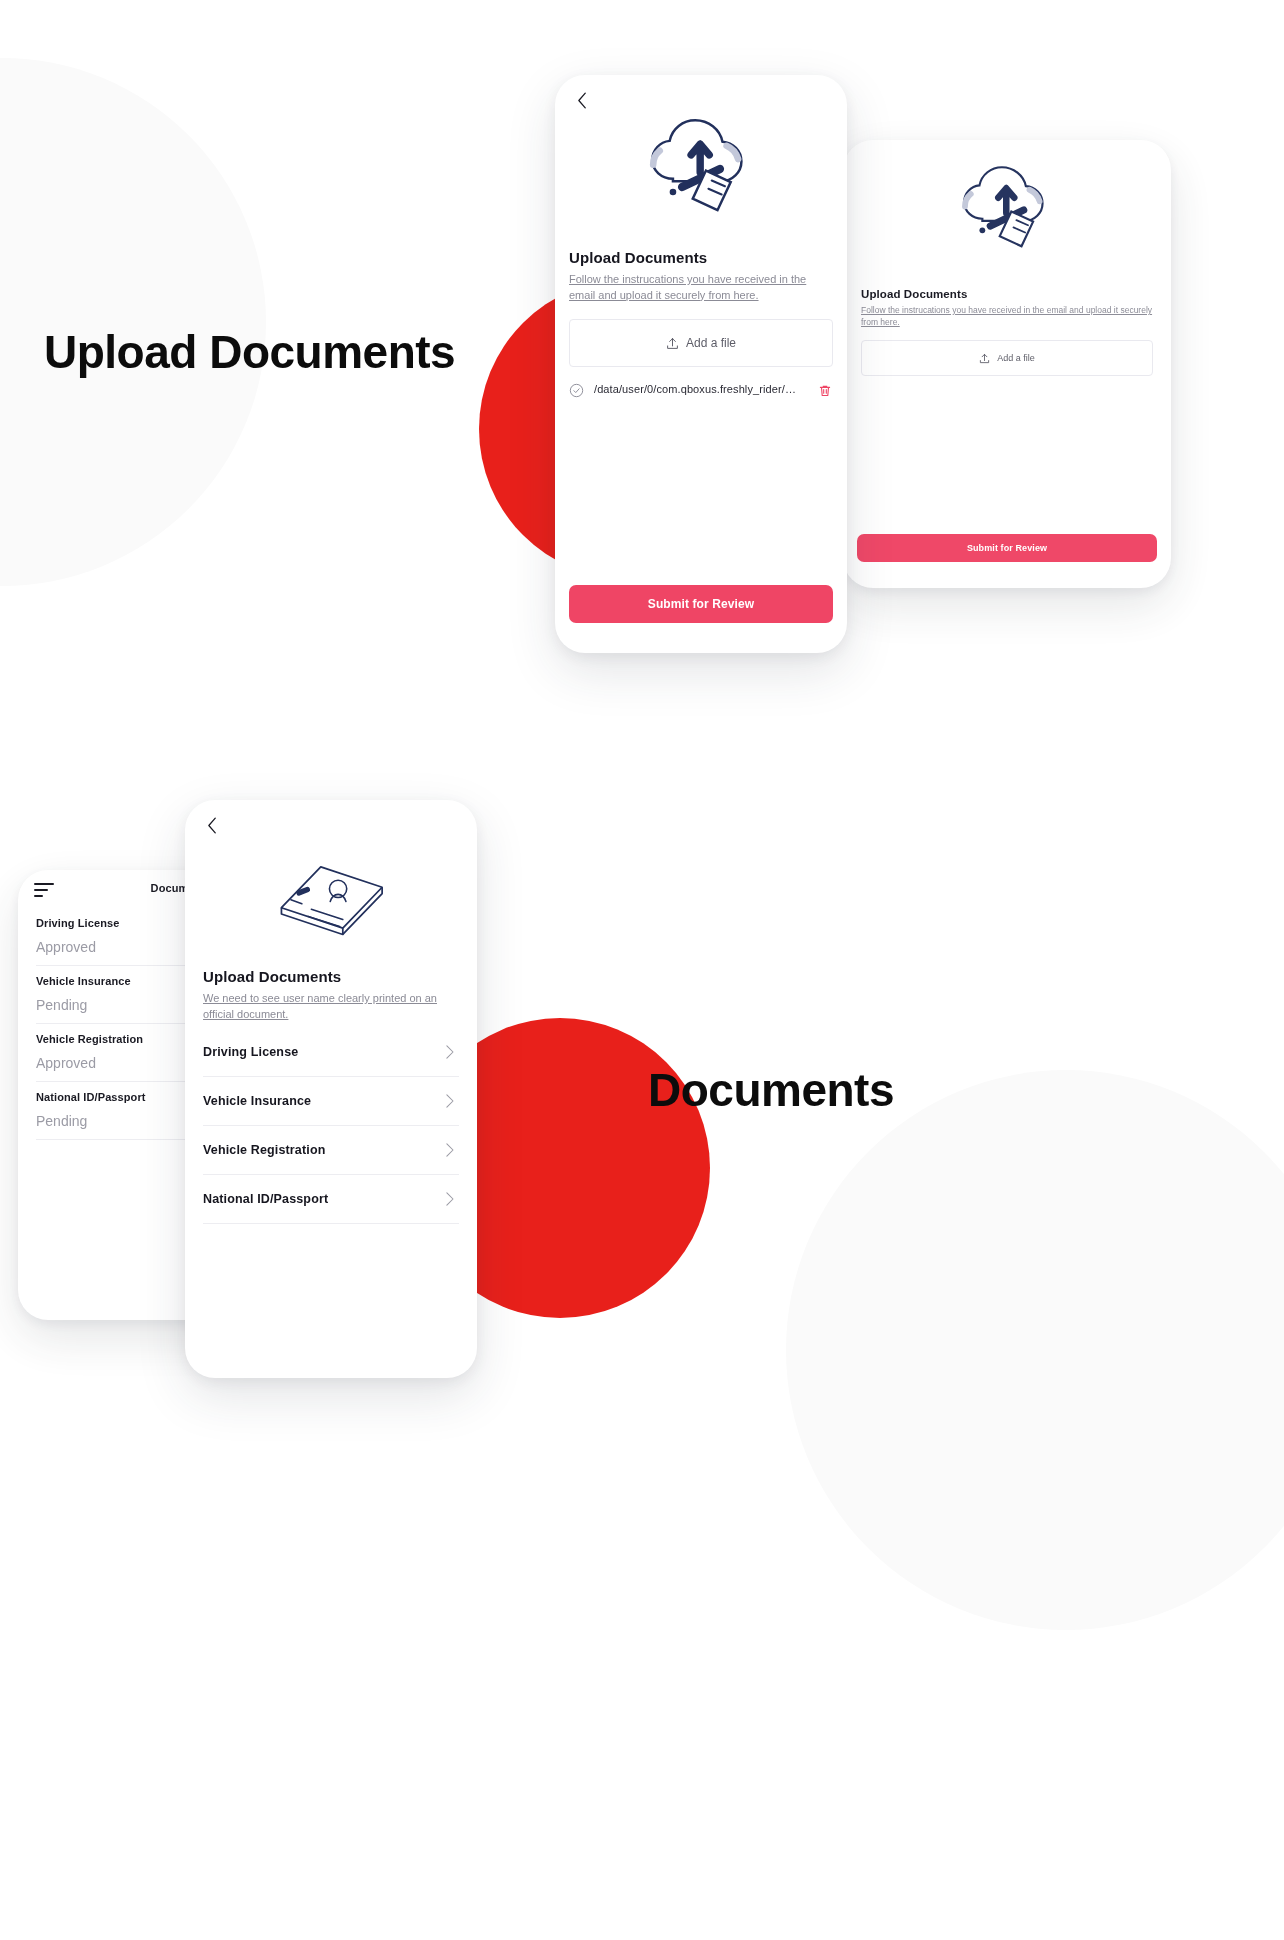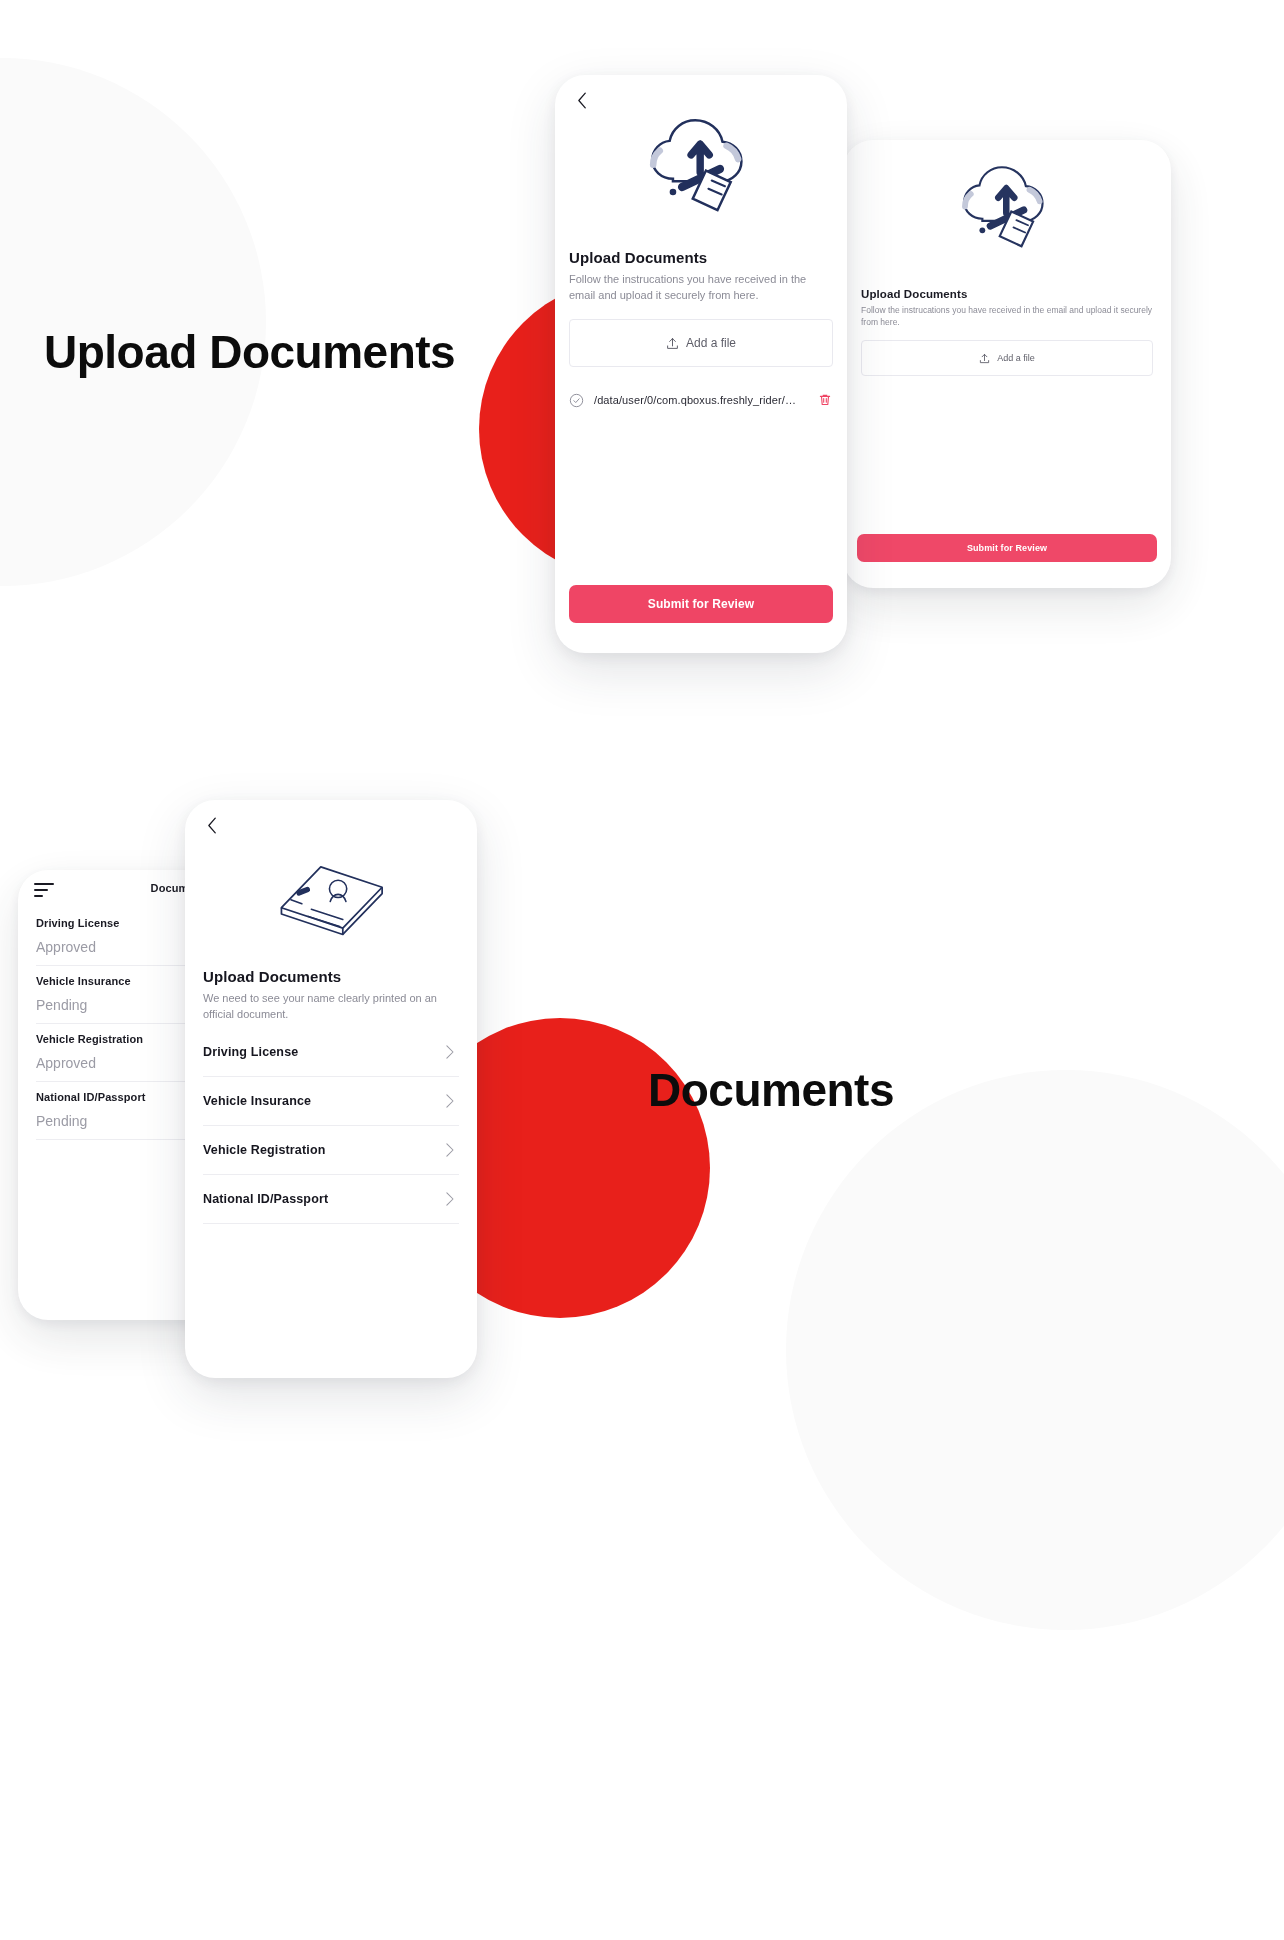--- a/index.html
+++ b/index.html
@@ -94,39 +94,39 @@
   .illus-wrap {
     position:absolute; left:0; right:0;
     display:flex; align-items:center; justify-content:center;
   }
   .content-pad { position:absolute; left:0; right:0; }
 
   .screen-title {
     font-size:15px; font-weight:700; color:#16161f; letter-spacing:0.1px;
   }
   .screen-sub {
-    margin-top:6px; font-size:11px; line-height:1.42; color:#8b8b96;
+    margin-top:6px; font-size:11px; line-height:1.42; color:#8b8b96;text-decoration:underline;
   }
 
   .add-file-box {
     margin-top:16px;
     height:48px;
     border:1px solid #e9e9ef;
     border-radius:4px;
     display:flex; align-items:center; justify-content:center;
     gap:7px;
     font-size:12px; color:#5d5d68;
     background:#fff;
   }
   .add-file-box svg { display:block; }
 
   .file-row {
     margin-top:16px;
     height:34px;
-    display:flex; align-items:center; gap:10px;
+    display:flex; align-items:flex-start; gap:10px;
   }
   .file-check { width:15px; height:15px; flex:0 0 15px; color:#8b8b96; }
   .file-name {
     flex:1 1 auto; font-size:11px; color:#2a2a34;
     white-space:nowrap; overflow:hidden; text-overflow:clip;
     letter-spacing:0.1px;
   }
   .trash-btn { width:16px; height:16px; flex:0 0 16px; color:#ef4565; }
   .trash-btn svg { display:block; }
 
@@ -331,21 +331,21 @@
           <rect x="30" y="45" width="18" height="7" rx="3" transform="rotate(-21 30 45)" fill="#22305c"></rect>
           <circle cx="84" cy="42" r="11" stroke="#22305c" stroke-width="2" fill="#fff"></circle>
           <path d="M74 58c2-6 6-9 10-9s8 3 10 9" stroke="#22305c" stroke-width="2" stroke-linecap="round"></path>
           <path d="M50 68l40 13M46 77l40 13" stroke="#22305c" stroke-width="2" stroke-linecap="round"></path>
           <path d="M24 56l14 5" stroke="#22305c" stroke-width="2" stroke-linecap="round"></path>
         </svg>
       </div>
 
       <div class="content-pad" style="top:168px; left:18px; right:18px;">
         <div class="screen-title">Upload Documents</div>
-        <div class="screen-sub">We need to see your name clearly printed on an official document.</div>
+        <div class="screen-sub">We need to see user name clearly printed on an official document.</div>
       </div>
 
       <div class="doc-list" style="top:228px;">
         <div class="doc-item">
           <span class="doc-item-label">Driving License</span>
           <span class="doc-chevron">
             <svg width="9" height="14" viewBox="0 0 10 16" fill="none">
                 <path d="M2 1l7 7-7 7" stroke="#9a9aa4" stroke-width="1.2" stroke-linecap="round" stroke-linejoin="round"></path>
               </svg>
           </span>

